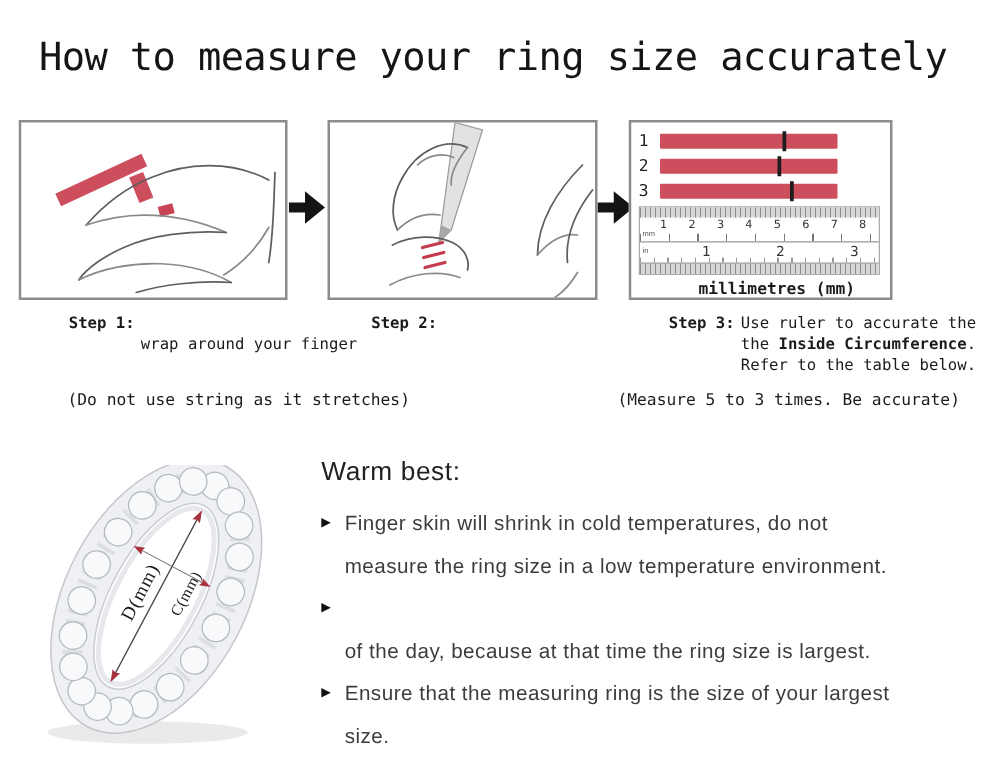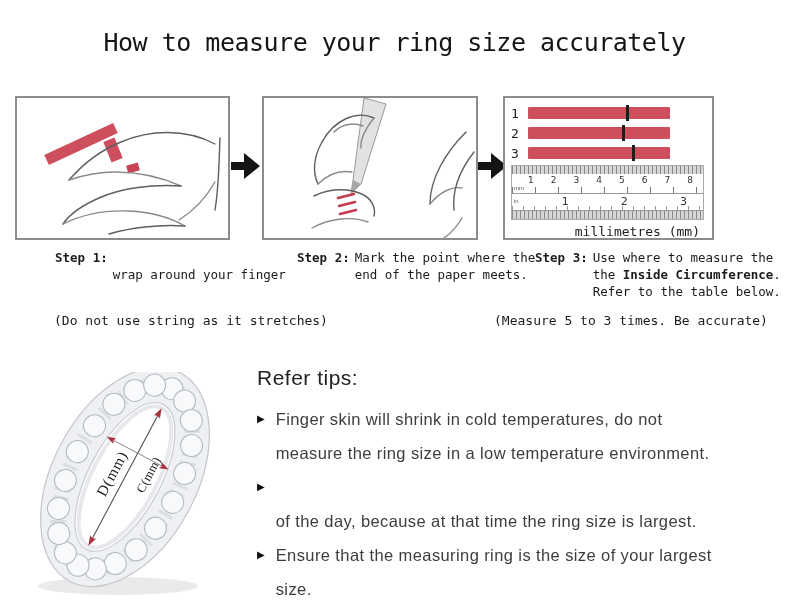--- a/index.html
+++ b/index.html
@@ -1,21 +1,21 @@
 <!DOCTYPE html>
 <html><head>
 <meta charset="utf-8">
 <style>
   html,body{margin:0;padding:0;background:#ffffff;}
   .canvas{position:relative;width:789px;height:606px;background:#fff;overflow:hidden;
           font-family:"Liberation Sans",sans-serif;}
 
   
   .title{position:absolute;top:28px;left:0;right:0;text-align:center;
-         font-family:"DejaVu Sans Mono",monospace;font-size:25px;letter-spacing:-0.5px;
+         font-family:"DejaVu Sans Mono",monospace;font-size:31px;letter-spacing:-0.5px;
          color:#151515;white-space:nowrap;}
 
   
   .panel{position:absolute;top:96px;height:144px;border:2px solid #8c8c8c;background:#fff;box-sizing:border-box;}
   .panel1{left:15px;width:215px;}
   .panel2{left:262px;width:216px;}
   .panel3{left:503px;width:211px;}
   .panel svg{display:block;}
 
   .arrow{position:absolute;top:152px;width:30px;height:28px;}
@@ -38,22 +38,22 @@
   .cm-unit{position:absolute;left:2px;bottom:2px;font-size:6px;color:#555;}
   .cm-nums{display:flex;justify-content:space-between;padding:1px 10px 0 16px;
       font-size:9px;color:#333;font-family:"DejaVu Sans",sans-serif;}
   .ruler-in{position:relative;height:16px;border-bottom:1px solid #999;
       background-image:repeating-linear-gradient(90deg,#999 0 1px,transparent 1px 11px);
       background-size:100% 4px;background-repeat:no-repeat;background-position:0 100%;}
   .in-num{position:absolute;top:1px;font-size:11px;color:#333;font-family:"DejaVu Sans",sans-serif;}
   .in1{left:26%;} .in2{left:57%;} .in3{left:88%;}
   .in-unit{position:absolute;left:2px;top:4px;font-size:6px;color:#555;}
 
-  .mm-caption{margin-top:4px;text-align:right;padding-right:12px;
-      font-family:"DejaVu Sans Mono",monospace;font-size:13px;font-weight:400;color:#1c1c1c;}
+  .mm-caption{margin-top:4px;text-align:right;padding-right:28px;
+      font-family:"DejaVu Sans Mono",monospace;font-size:13px;font-weight:700;color:#1c1c1c;}
 
   
   .cap{position:absolute;display:flex;gap:5px;font-family:"DejaVu Sans Mono",monospace;
        font-size:12.5px;line-height:17px;color:#1b1b1b;white-space:nowrap;margin-left:37px;}
   .cap-label{font-weight:bold;}
   .cap1{left:18px;top:249px;} .cap2{left:260px;top:249px;} .cap3{left:498px;top:249px;}
   .note{position:absolute;font-family:"DejaVu Sans Mono",monospace;font-size:13px;color:#1b1b1b;white-space:nowrap;}
   .note1{left:14px;top:313px;margin-left:40px;} .note3{left:494px;top:313px;}
 
   
@@ -180,30 +180,26 @@
   <div class="cap cap1">
     <span class="cap-label">Step 1:</span>
     <span class="cap-text">
       <br>
       <span>wrap around your finger</span>
     </span>
   </div>
 
   <div class="cap cap2">
     <span class="cap-label">Step 2:</span>
-    <span class="cap-text">
-      <span>Mark the point where the</span><br>
-      <span>end of the paper meets.</span>
-    </span>
   </div>
 
   <div class="cap cap3">
     <span class="cap-label">Step 3:</span>
     <span class="cap-text">
-      <span>Use where to measure the</span><br>
+      <span>Use ruler to accurate the</span><br>
       <span>the </span><b>Inside Circumference</b><span>.</span><br>
       <span>Refer to the table below.</span>
     </span>
   </div>
 
   <div class="note note1">(Do not use string as it stretches)</div>
   <div class="note note3">(Measure 5 to 3 times. Be accurate)</div>
 
   <div class="ring">
     <svg viewBox="0 0 250 230" width="250" height="230">
@@ -243,21 +239,21 @@
 
         <line x1="152" y1="73" x2="152" y2="137" stroke="#777" stroke-width="0.8"></line>
         <path d="M152,70 l-3.2,9 l3.2,-1.3 l3.2,1.3 z" fill="#a8323e"></path>
         <path d="M152,140 l-3.2,-9 l3.2,1.3 l3.2,-1.3 z" fill="#a8323e"></path>
         <text x="138" y="129" text-anchor="middle" font-family="Liberation Serif, serif" font-size="12.5" letter-spacing="0.5" fill="#1a1a1a">C(mm)</text>
       </g>
     </svg>
   </div>
 
   <div class="tips">
-    <h2 class="tips-heading">Refer tips:</h2>
+    <h2 class="tips-heading">Warm best:</h2>
 
     <div class="tip">
       <span class="tip-marker">▶</span>
       <span class="tip-text">
         <span>Finger skin will shrink in cold temperatures, do not</span><br>
         <span>measure the ring size in a low temperature environment.</span>
       </span>
     </div>
 
     <div class="tip">

